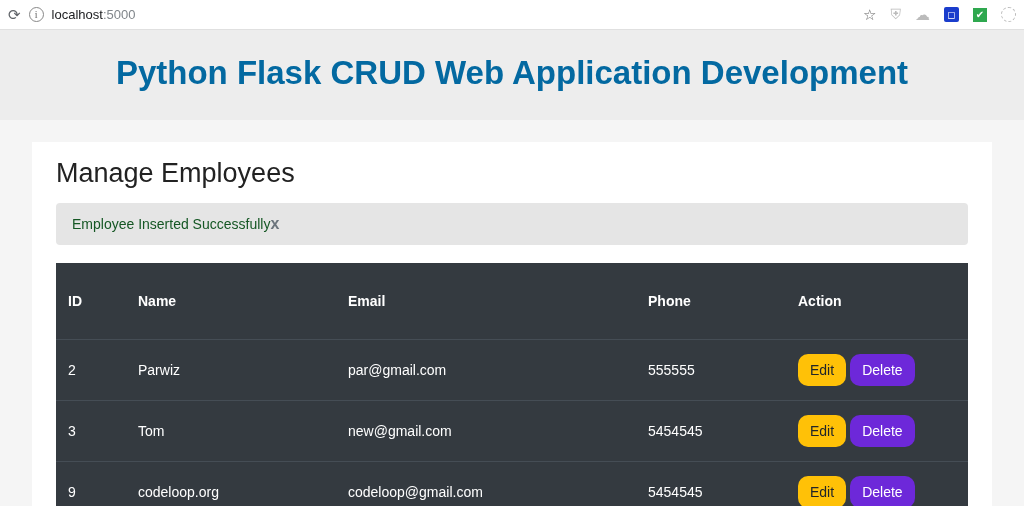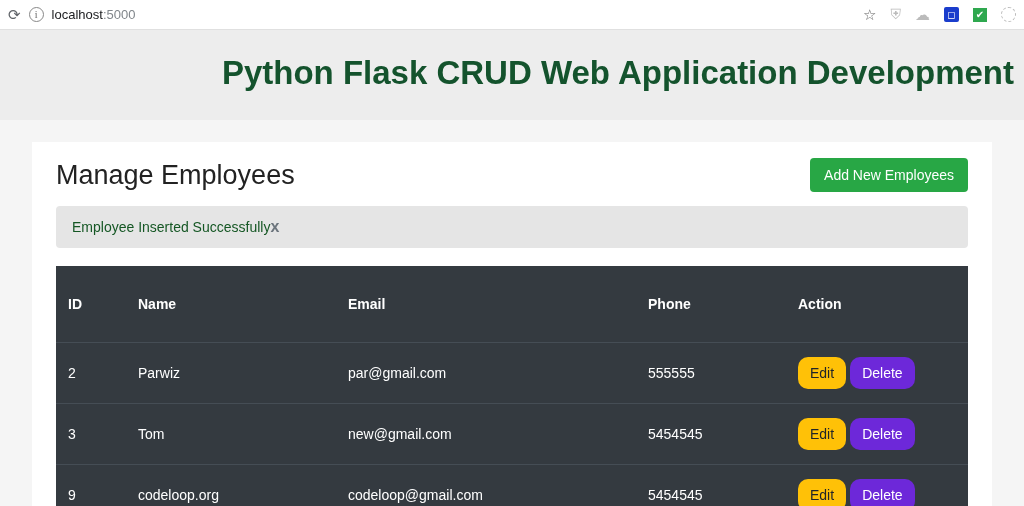--- a/index.html
+++ b/index.html
@@ -77,22 +77,21 @@
     }
 
     .page-header {
       background: #ededed;
       padding: 24px 10px 28px;
       text-align: center;
     }
     .page-header h1 {
       font-size: 33px;
       font-weight: 700;
-      color: #14532d;
-      text-align: right;
+      color: #0369a1;
     }
 
     .container {
       width: 960px;
       margin: 22px auto 0;
       background: #fff;
       padding: 16px 24px 24px;
     }
 
     .page-top {
@@ -183,21 +182,20 @@
 
 <div class="page-header">
   <h1>Python Flask CRUD Web Application Development</h1>
 </div>
 
 <div class="container">
   <div class="page-top">
     <h2>
       <span>Manage </span><strong>Employees</strong>
     </h2>
-    <button class="btn btn-success">Add New Employees</button>
   </div>
 
   <div class="alert">
     <span>Employee Inserted Successfully</span>
     <span class="close-x">x</span>
   </div>
 
   <table>
     <thead>
       <tr>

